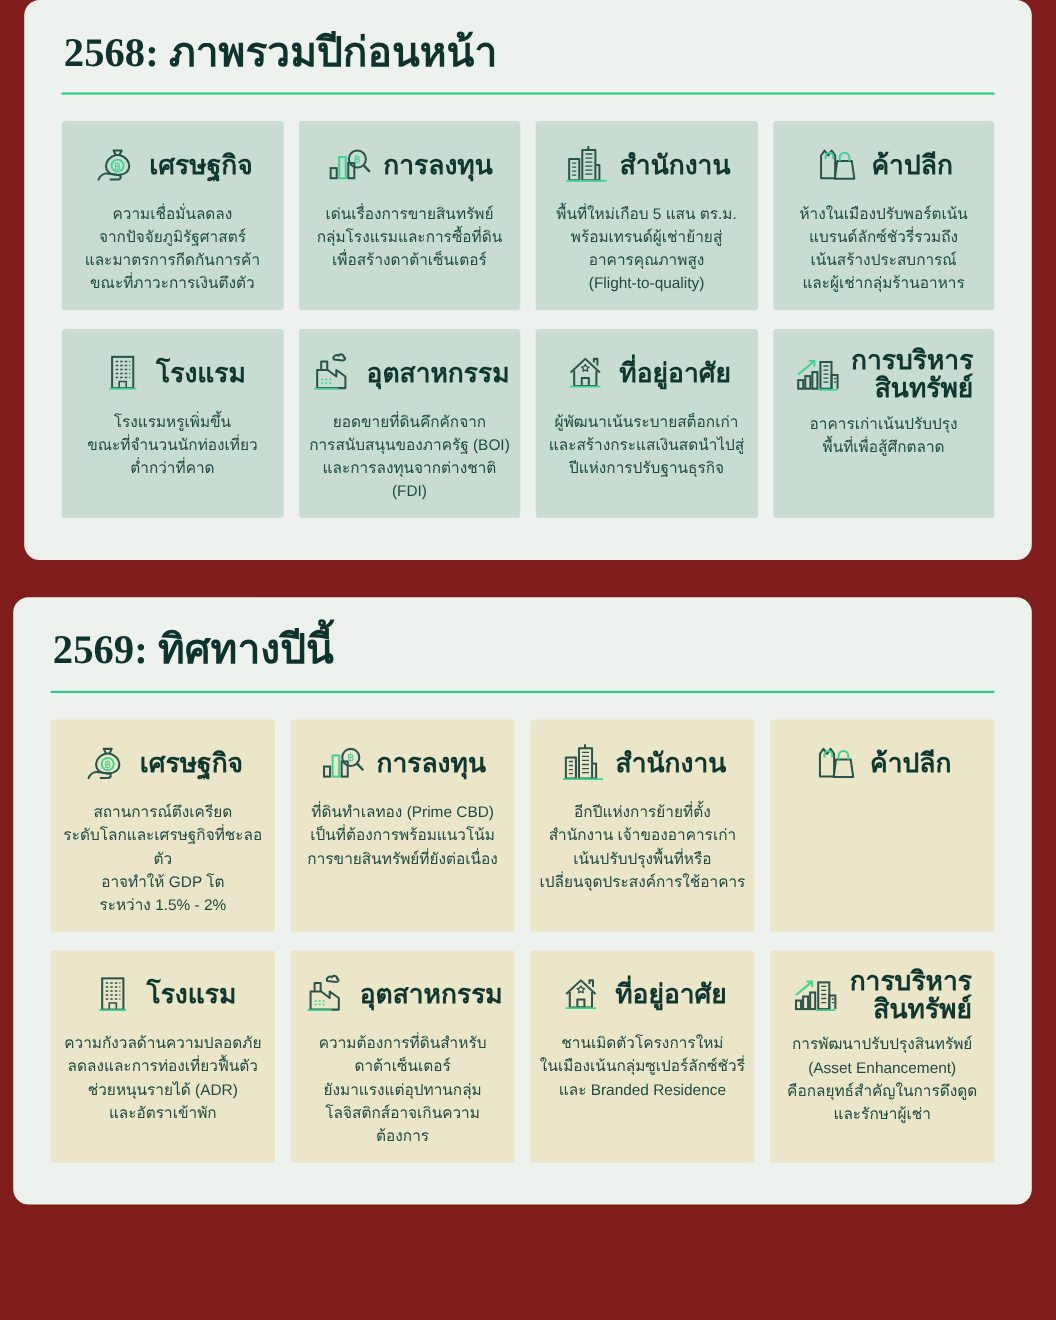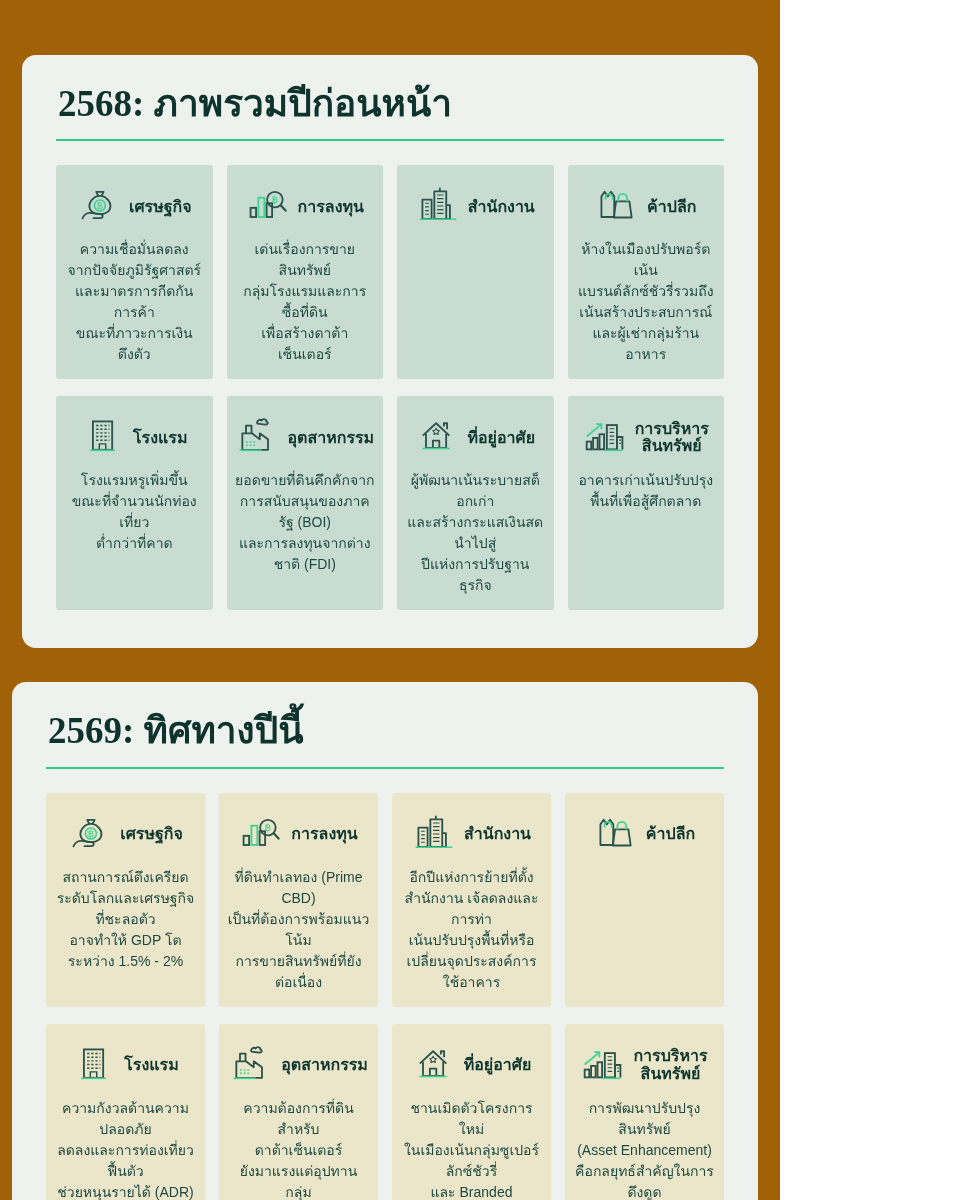--- a/index.html
+++ b/index.html
@@ -1,34 +1,34 @@
 <!DOCTYPE html>
 <html><head>
 <meta charset="utf-8">
 <style>
   html, body { margin:0; padding:0; background:#ffffff; width:960px; }
   body { font-family:"Liberation Sans","DejaVu Sans",sans-serif; color:#1e4a42; }
-  .page { width:780px; height:1200px; background:#a16207; box-sizing:border-box; padding-top:55px; overflow:hidden; }
+  .page { width:960px; height:1200px; background:#7f1d1d; box-sizing:border-box; overflow:hidden; }
 
   .panel { margin:0 22px; background:#eef2ef; border-radius:14px; padding:26px 34px 38px; box-sizing:border-box; }
   .panel + .panel { margin-top:34px;margin-left:12px; }
 
   .panel-title { font-family:"Liberation Serif","DejaVu Serif",serif; font-size:37px; font-weight:700;
                  color:#0e332c; margin:0 0 12px 2px; line-height:1.25; }
   .rule { height:2px; background:#30cc83; margin-bottom:24px; }
 
   .grid { display:grid; grid-template-columns:repeat(4,1fr); gap:17px 14px; }
   .card { border-radius:3px; padding:16px 8px 14px; text-align:center; min-height:172px; box-sizing:border-box; }
   .card.green { background:#c9dcd2; }
   .card.cream { background:#ebe6c9; }
 
   .card-head { display:flex; align-items:center; justify-content:center; gap:8px; min-height:50px; margin-bottom:8px; }
   .icon { width:44px; height:44px; flex:0 0 auto; }
-  .card-title { font-size:16px; font-weight:700; color:#10372f; margin:0; line-height:1.08;
-                white-space:pre-line; text-align:center; }
+  .card-title { font-size:24px; font-weight:700; color:#10372f; margin:0; line-height:1.08;
+                white-space:pre-line; text-align:right; }
   .card-body { font-size:14px; color:#1e4a42; margin:0; line-height:1.5; white-space:pre-line; }
 </style>
 </head>
 <body>
 
 <svg width="0" height="0" style="position:absolute" aria-hidden="true">
   <defs>
     <symbol id="i-economy" viewBox="0 0 48 48">
       <g fill="none" stroke="#2a534b" stroke-width="2" stroke-linecap="round" stroke-linejoin="round">
         <path d="M21 8.5h8l-2.2 4.5h-3.6z"></path>
@@ -149,20 +149,24 @@
 เพื่อสร้างดาต้าเซ็นเตอร์</p>
       </div>
 
       <div class="card green">
         <div class="card-head">
           <svg class="icon">
               <use href="#i-office"></use>
             </svg>
           <h3 class="card-title">สำนักงาน</h3>
         </div>
+        <p class="card-body">พื้นที่ใหม่เกือบ 5 แสน ตร.ม.
+พร้อมเทรนด์ผู้เช่าย้ายสู่
+อาคารคุณภาพสูง
+(Flight-to-quality)</p>
       </div>
 
       <div class="card green">
         <div class="card-head">
           <svg class="icon">
               <use href="#i-retail"></use>
             </svg>
           <h3 class="card-title">ค้าปลีก</h3>
         </div>
         <p class="card-body">ห้างในเมืองปรับพอร์ตเน้น
@@ -253,21 +257,21 @@
       </div>
 
       <div class="card cream">
         <div class="card-head">
           <svg class="icon">
               <use href="#i-office"></use>
             </svg>
           <h3 class="card-title">สำนักงาน</h3>
         </div>
         <p class="card-body">อีกปีแห่งการย้ายที่ตั้ง
-สำนักงาน เจ้ลดลงและการท่า
+สำนักงาน เจ้าของอาคารเก่า
 เน้นปรับปรุงพื้นที่หรือ
 เปลี่ยนจุดประสงค์การใช้อาคาร</p>
       </div>
 
       <div class="card cream">
         <div class="card-head">
           <svg class="icon">
               <use href="#i-retail"></use>
             </svg>
           <h3 class="card-title">ค้าปลีก</h3>

